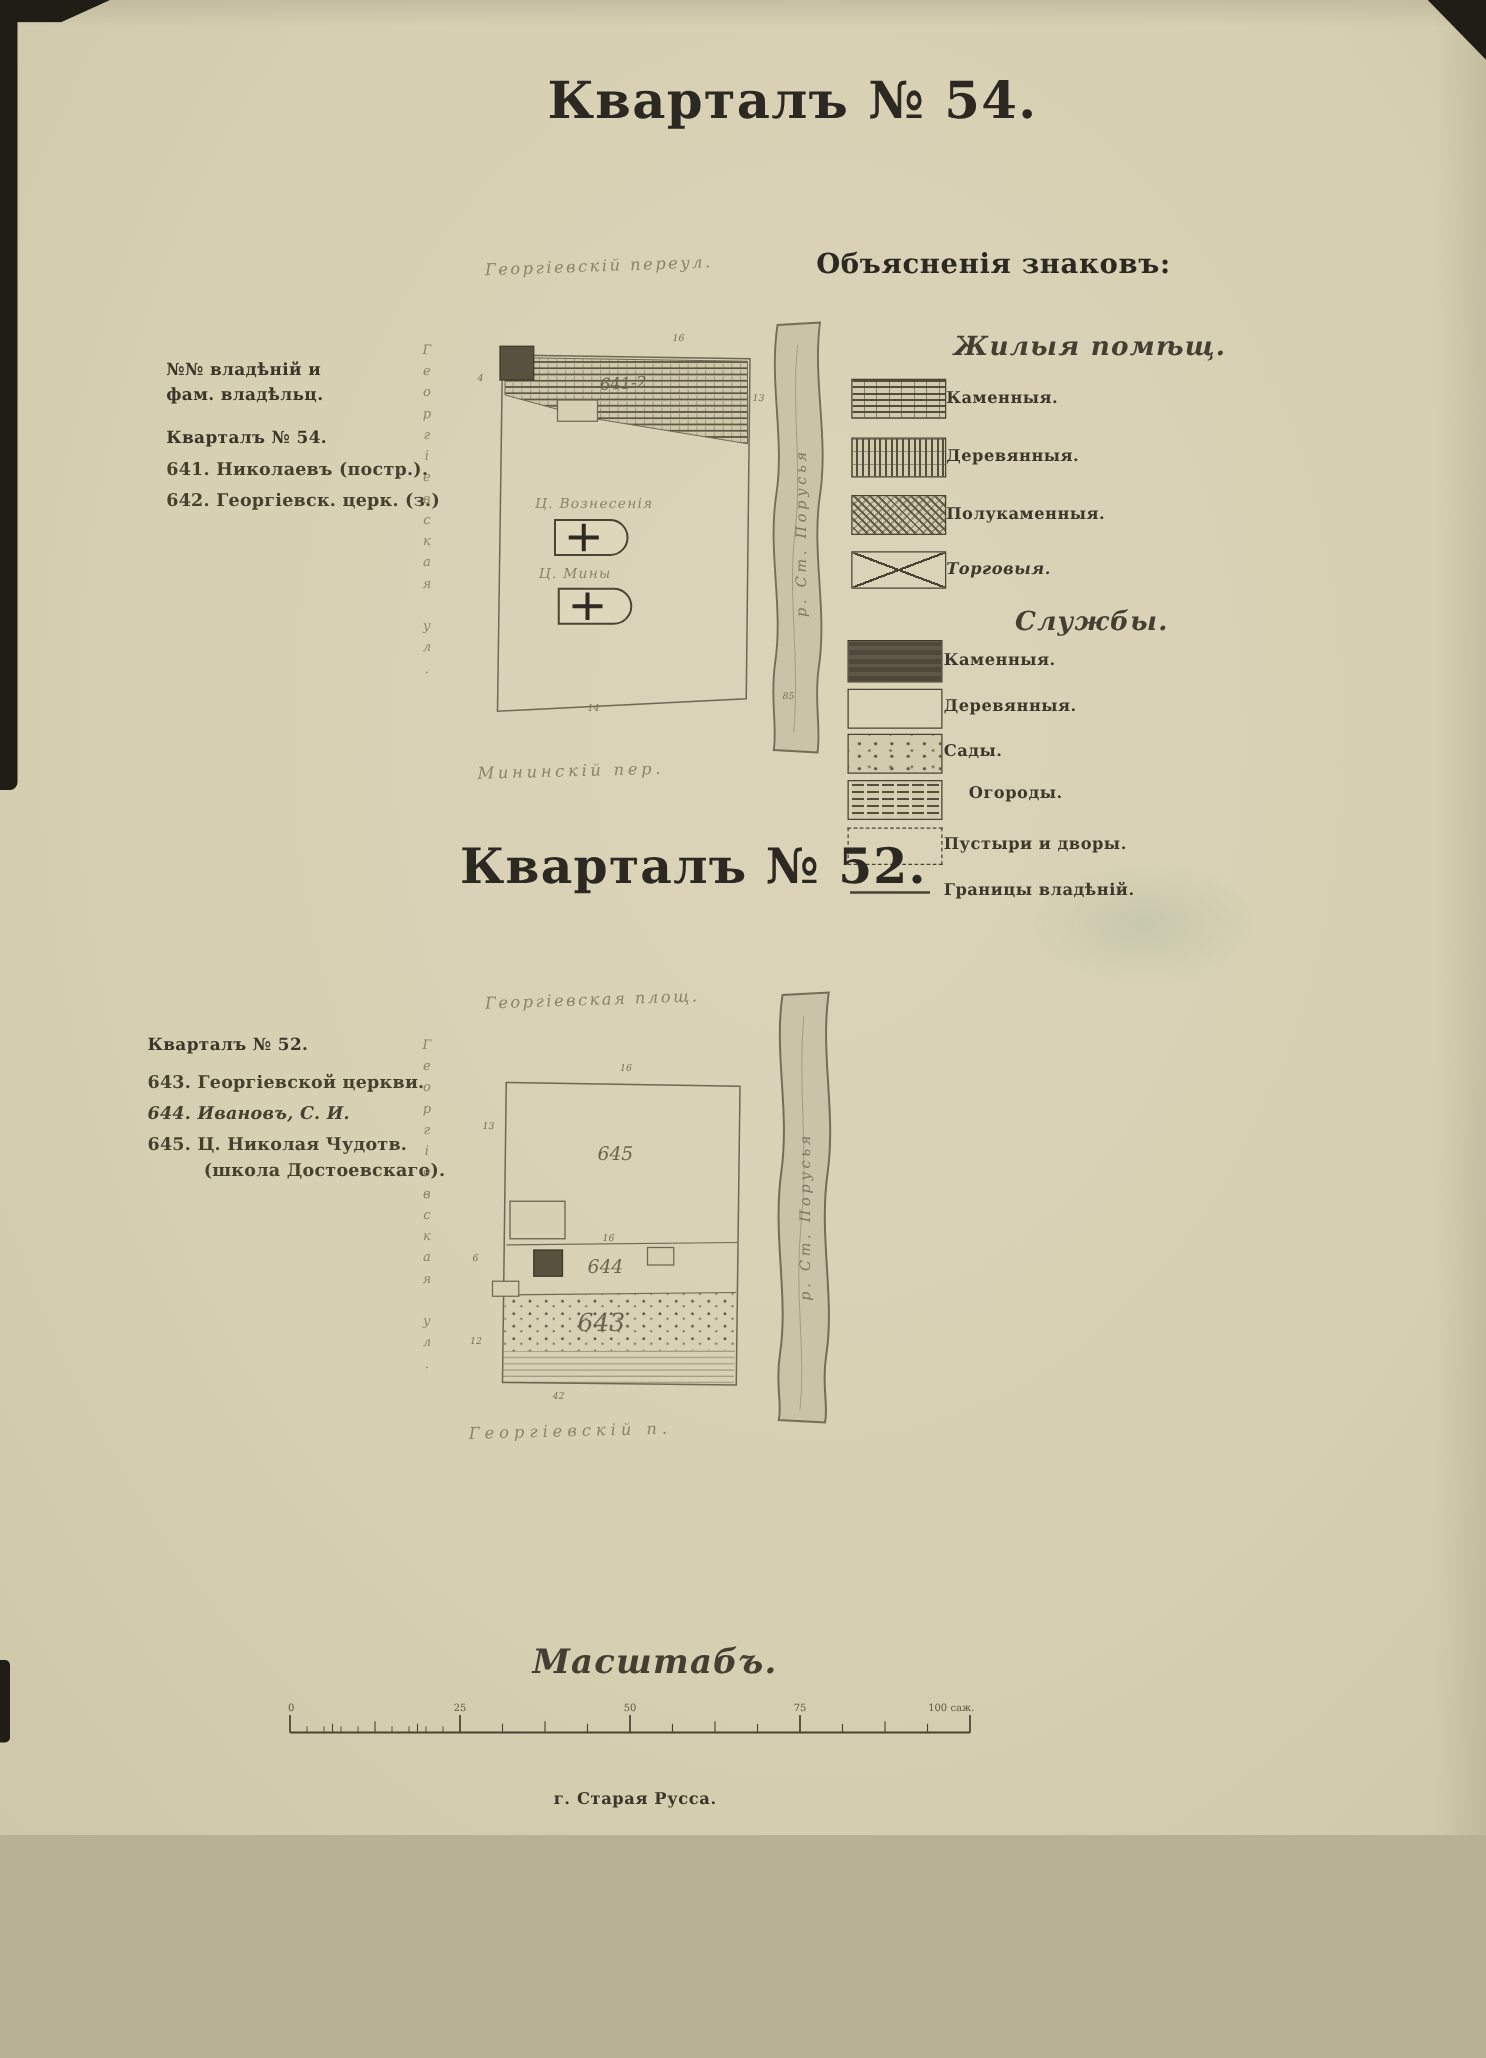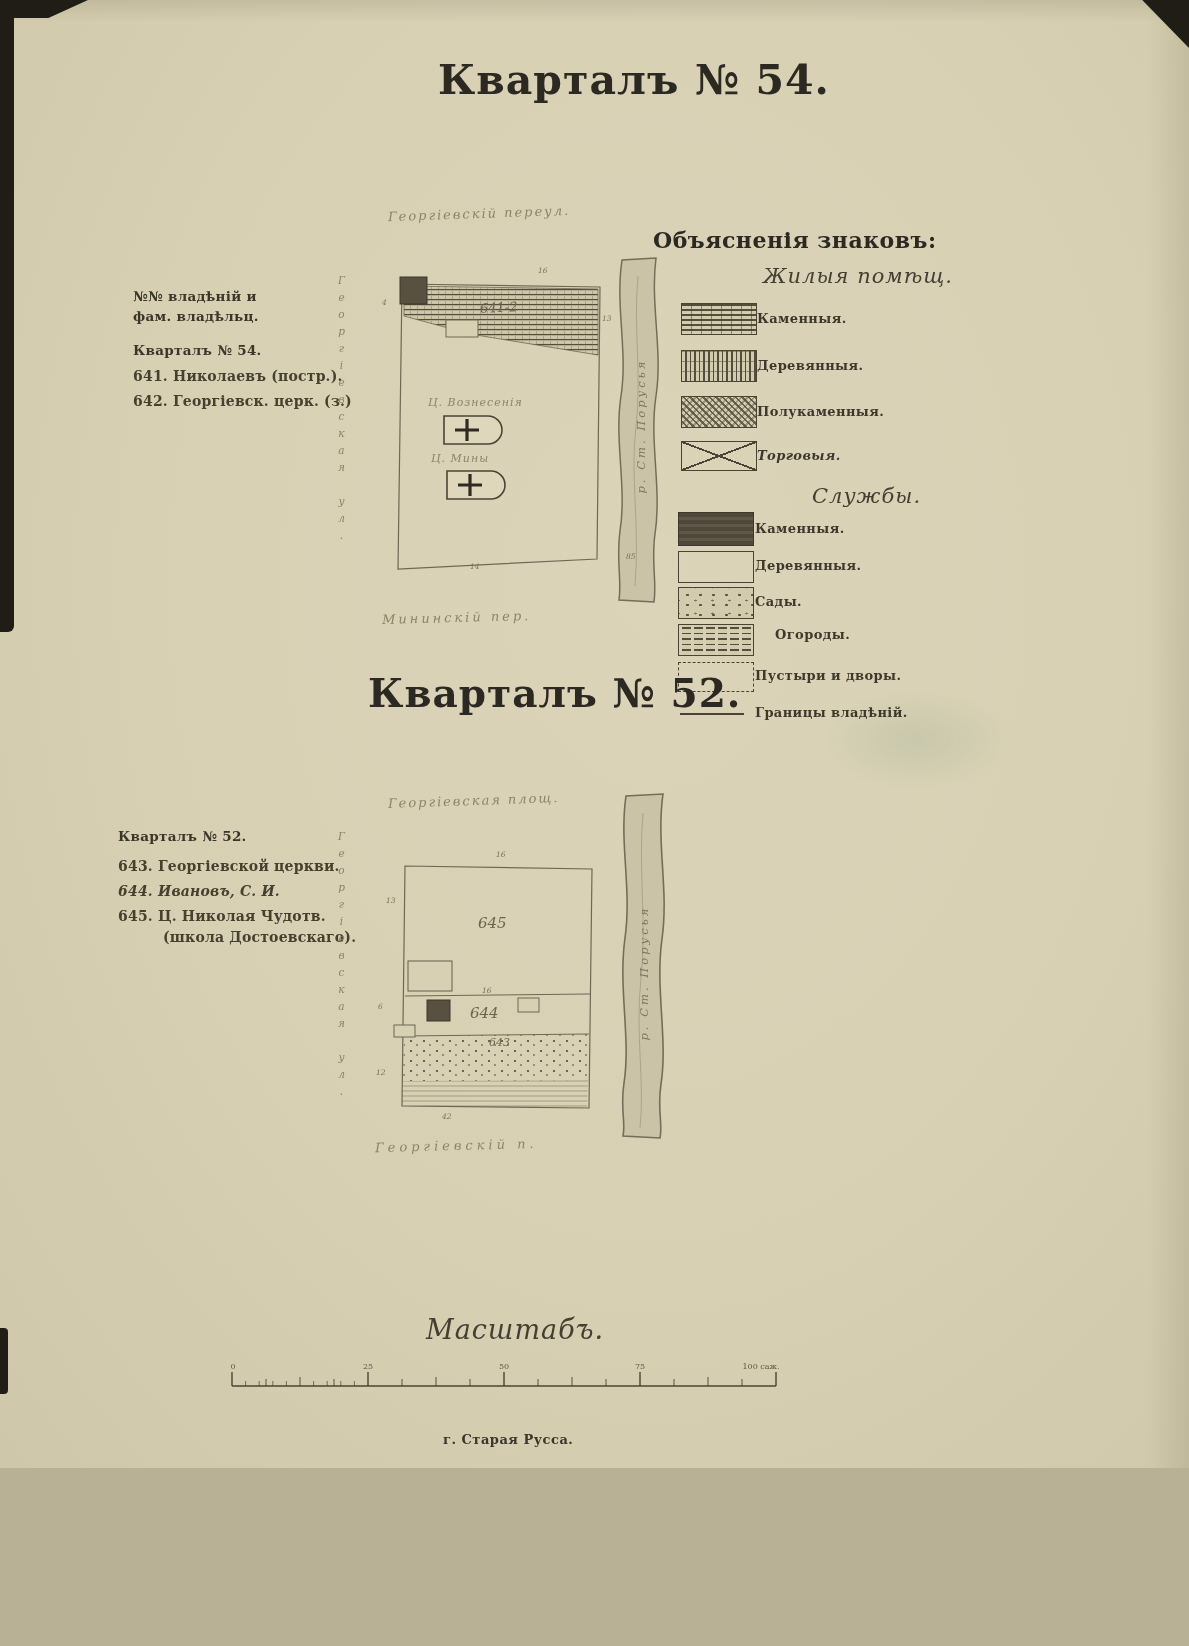--- a/index.html
+++ b/index.html
@@ -7,21 +7,21 @@
     position:relative;width:1189px;height:1468px;overflow:hidden;
     background:
       linear-gradient(to right, rgba(0,0,0,0) 96.5%, rgba(50,40,20,.10)),
       linear-gradient(to bottom, rgba(40,30,15,.10), rgba(0,0,0,0) 1.5%),
       radial-gradient(ellipse at 55% 40%, #dbd4b9 0%, #d7d0b3 55%, #cfc7a9 100%);
     font-family:"DejaVu Serif", serif;color:#3a342a;
   }
   .abs{position:absolute;}
   .title{font-weight:700;color:#2c2822;letter-spacing:1px;white-space:nowrap;}
   .hand{font-style:italic;color:#8d8468;white-space:nowrap;letter-spacing:2px;}
-  .script{font-style:italic;font-weight:400;color:#453f33;white-space:nowrap;}
+  .script{font-style:italic;font-weight:700;color:#453f33;white-space:nowrap;}
   .leglabel{font-size:13px;font-weight:700;color:#3e382c;letter-spacing:.4px;white-space:nowrap;}
   .sw{position:absolute;width:76px;height:32px;box-sizing:border-box;background-color:#d2cbae;}
   .sw-brick{border:1px solid #4b4434;
     background-image:repeating-linear-gradient(90deg, rgba(75,68,52,0) 0 9px, rgba(75,68,52,.55) 9px 10px),
       repeating-linear-gradient(0deg, rgba(0,0,0,0) 0 3.4px, #554e3c 3.4px 5px);}
   .sw-vert{border:1px solid #4b4434;
     background-image:repeating-linear-gradient(0deg, rgba(0,0,0,0) 0 9px, rgba(85,78,60,.5) 9px 10px),
       repeating-linear-gradient(90deg, rgba(0,0,0,0) 0 3px, #554e3c 3px 4.6px);}
   .sw-diag{border:1px solid #4b4434;
     background-image:repeating-linear-gradient(45deg, rgba(0,0,0,0) 0 3px, rgba(85,78,60,.85) 3px 4.6px),
@@ -61,21 +61,21 @@
   <div class="abs scan" style="left:0;top:0;width:88px;height:18px;clip-path:polygon(0 0,100% 0,55% 100%,0 100%);"></div>
   <div class="abs scan" style="right:0;top:0;width:72px;height:48px;clip-path:polygon(35% 0,100% 0,100% 100%);"></div>
   <div class="abs scan" style="left:0;top:1328px;width:8px;height:66px;border-radius:0 4px 4px 0;"></div>
   <div class="abs scan" style="left:0;top:1598px;width:12px;height:48px;border-radius:0 5px 0 0;"></div>
   <div class="abs ghost" style="left:822px;top:692px;width:185px;height:95px;"></div>
 
   <div class="abs title" style="left:438px;top:56px;font-size:41px;">Кварталъ № 54.</div>
 
   <div class="abs hand" style="left:388px;top:206px;font-size:13px;transform:rotate(-2deg);">Георгіевскій переул.</div>
 
-  <div class="abs title" style="left:653px;top:198px;font-size:22px;letter-spacing:.5px;margin-top:29px;">Объясненія знаковъ:</div>
+  <div class="abs title" style="left:653px;top:198px;font-size:22px;letter-spacing:.5px;">Объясненія знаковъ:</div>
 
   <div class="abs owners" style="left:133px;top:286px;width:215px;">
     <div class="bh">№№ владѣній и</div>
     <div class="bh">фам. владѣльц.</div>
     <div class="bh" style="margin-top:13px;">Кварталъ № 54.</div>
     <div class="it" style="margin-top:6px;">641. Николаевъ (постр.).</div>
     <div class="it" style="margin-top:4px;">642. Георгіевск. церк. (з.)</div>
   </div>
 
   <div class="abs" style="left:330px;top:256px;width:360px;height:350px;">
@@ -206,21 +206,21 @@
       <rect x="188" y="210" width="21" height="14" fill="#d7d0b3" stroke="#6f6855" stroke-width="1"></rect>
       <rect x="64" y="237" width="21" height="12" fill="#d7d0b3" stroke="#6f6855" stroke-width="1"></rect>
 
       <path d="M296,8 C289,55 302,100 295,150 C288,200 301,250 294,295 C290,320 296,335 293,348
                L330,350 C333,336 327,321 331,296 C338,251 325,201 332,151 C339,101 326,56 333,6 Z" fill="#cbc3a7" stroke="#756d58" stroke-width="1.6"></path>
       <path d="M313,25 C308,80 317,135 311,190 C305,245 315,295 310,340" fill="none" stroke="#8a816a" stroke-width=".8" opacity=".6"></path>
     </svg>
     
     <div class="abs maplbl" style="left:148px;top:126px;font-size:15px;">645</div>
     <div class="abs maplbl" style="left:140px;top:216px;font-size:15px;">644</div>
-    <div class="abs maplbl" style="left:132px;top:248px;font-size:11px;margin-left:27px;">643</div>
+    <div class="abs maplbl" style="left:132px;top:258px;font-size:20px;">643</div>
     <div class="abs rvlabel" style="left:314px;top:185px;">р. Ст. Порусья</div>
     <div class="abs vtext" style="left:6px;top:42px;height:280px;">Георгіевская ул.</div>
     <div class="abs mark" style="left:166px;top:62px;">16</div>
     <div class="abs mark" style="left:152px;top:198px;">16</div>
     <div class="abs mark" style="left:56px;top:108px;">13</div>
     <div class="abs mark" style="left:48px;top:214px;">6</div>
     <div class="abs mark" style="left:46px;top:280px;">12</div>
     <div class="abs mark" style="left:112px;top:324px;">42</div>
   </div>
 

